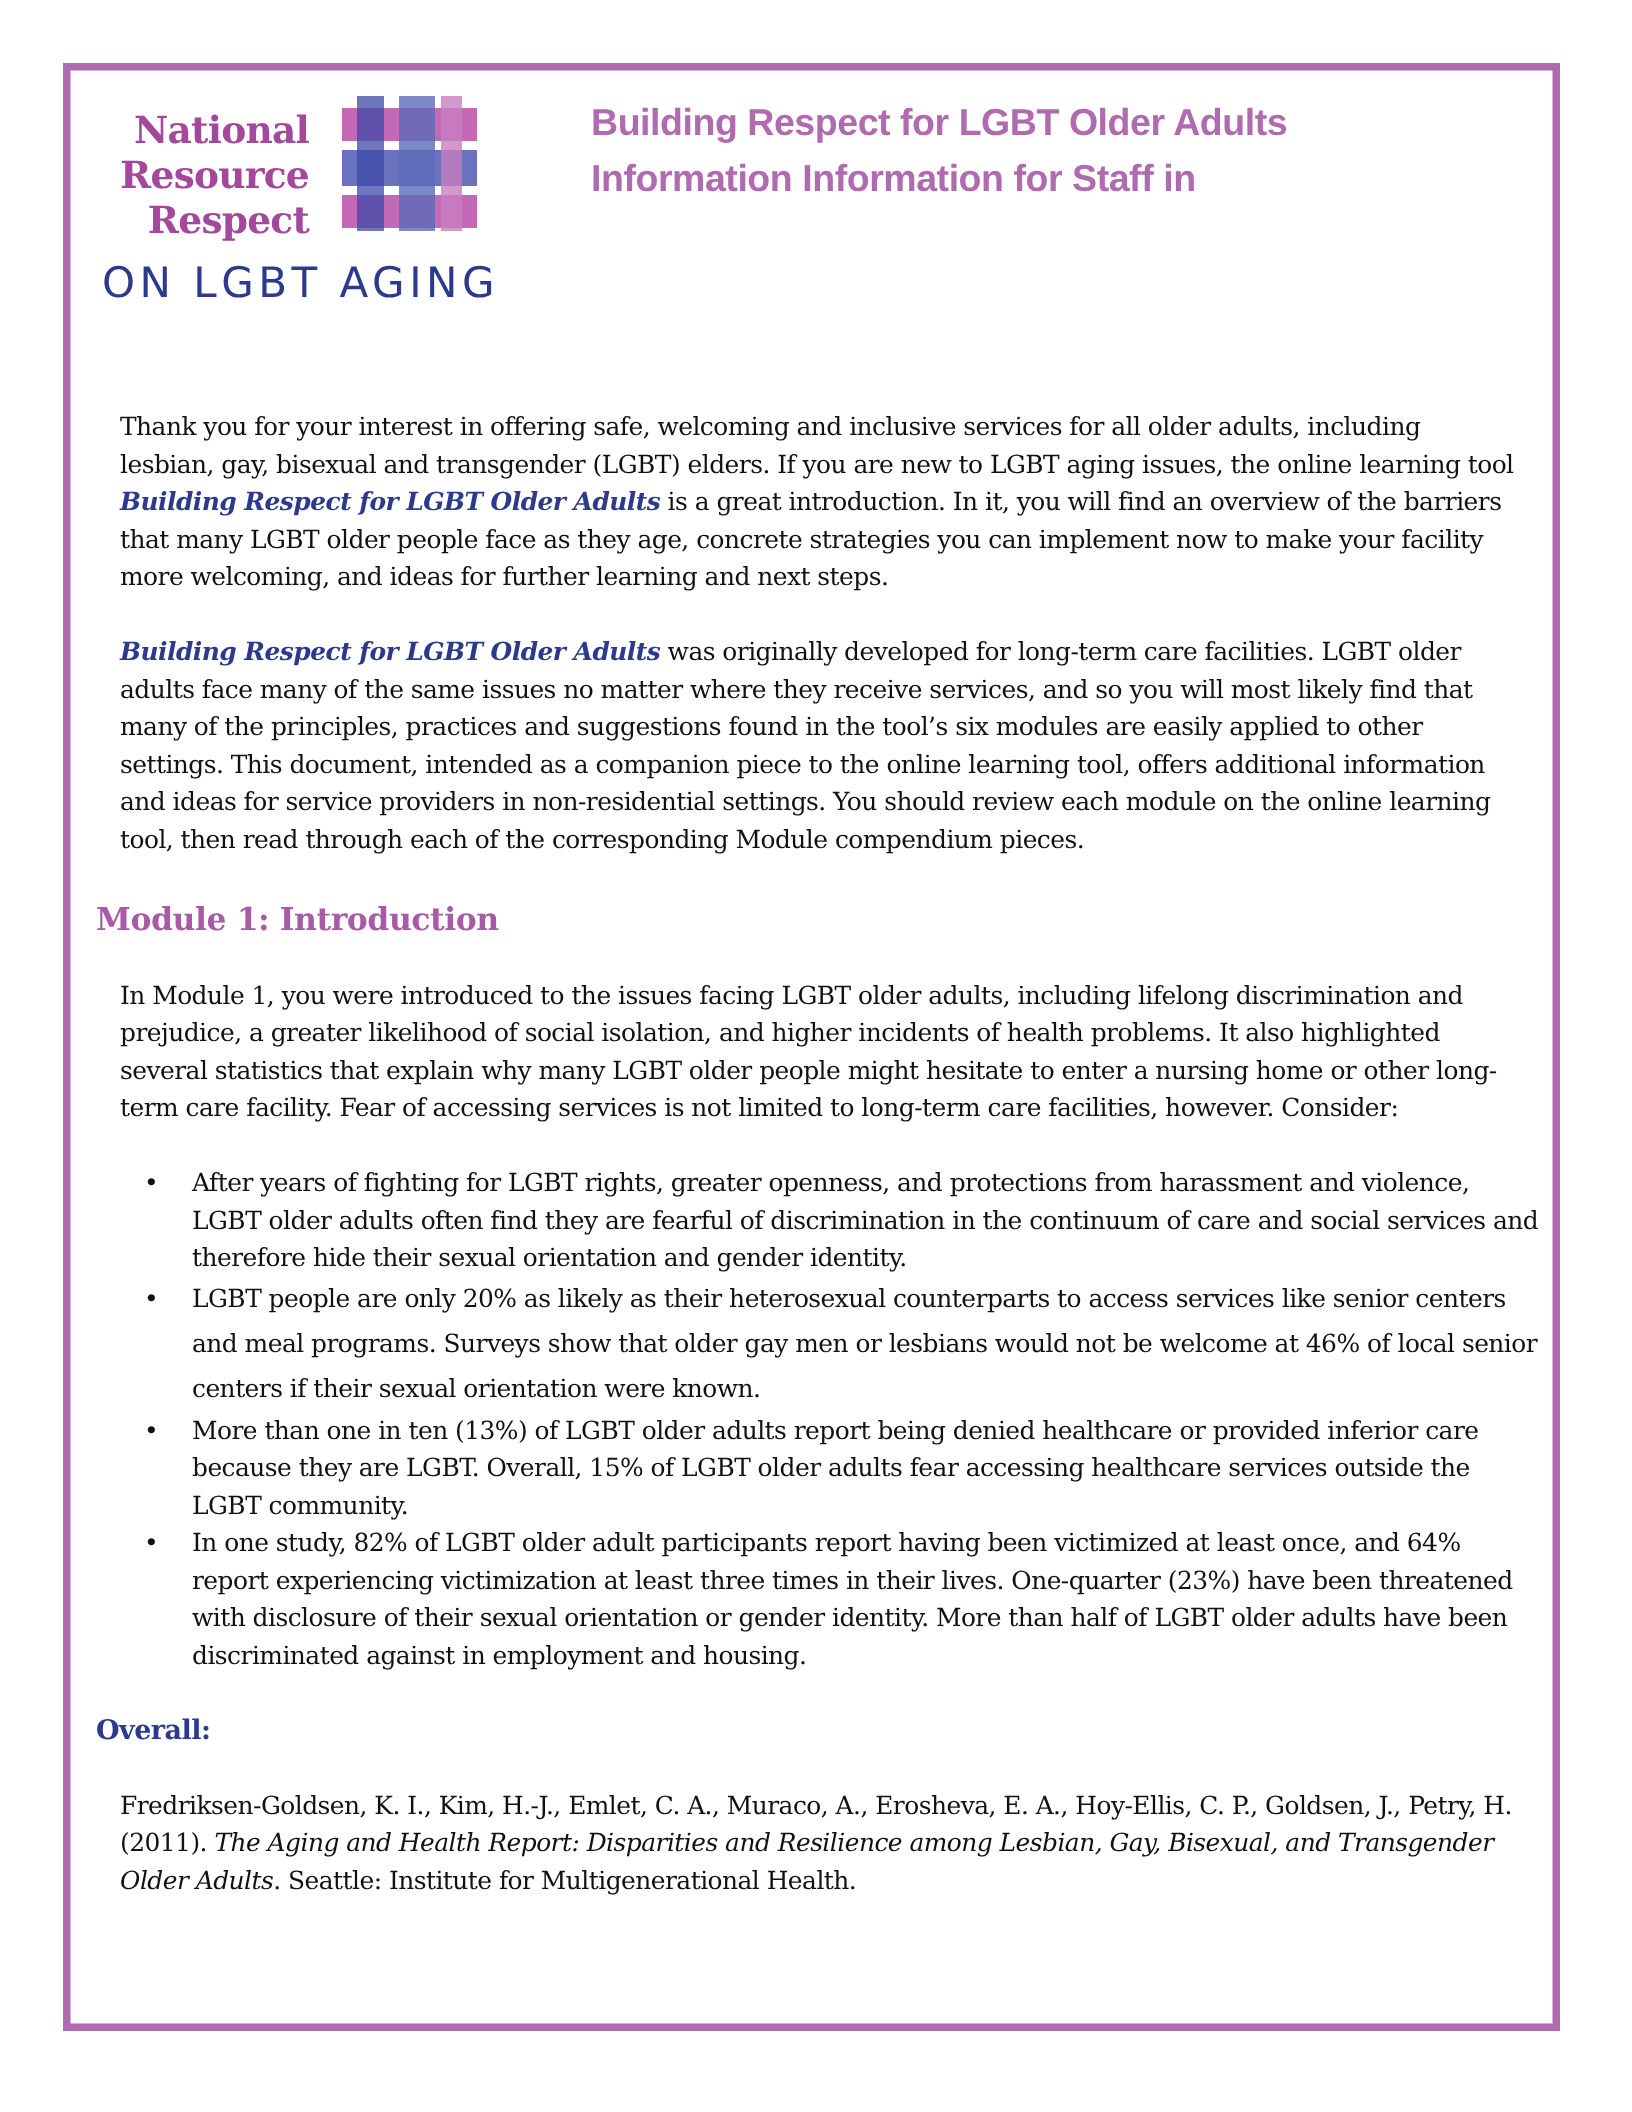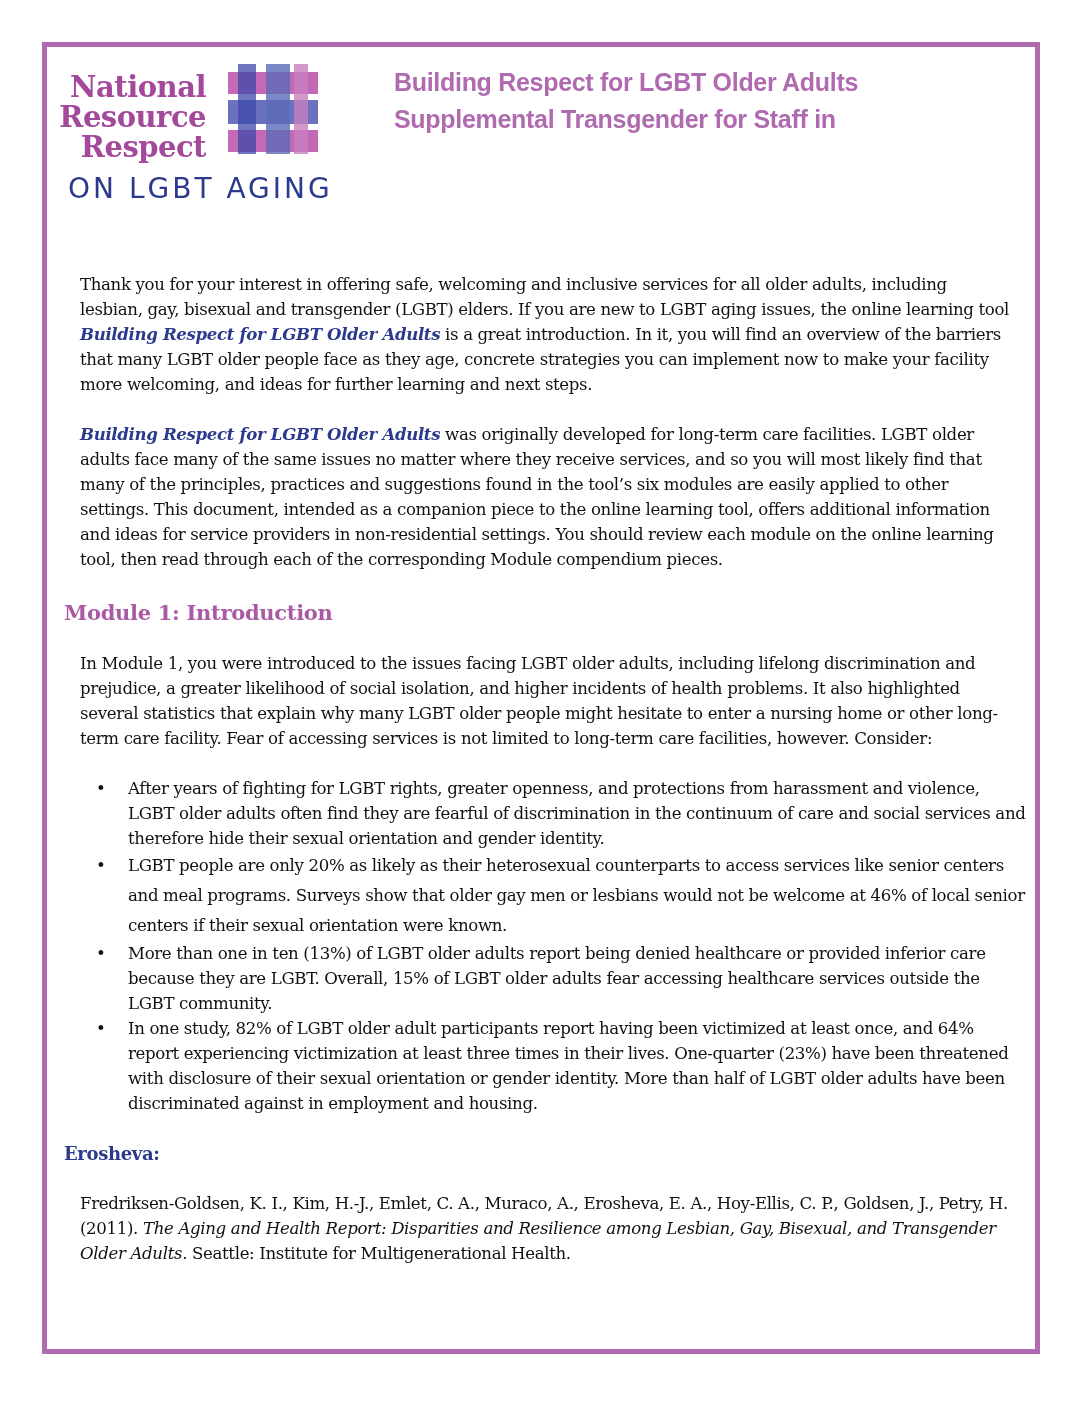--- a/index.html
+++ b/index.html
@@ -5,21 +5,21 @@
   html, body { margin: 0; padding: 0; background: #ffffff; }
   body { width: 1088px; height: 1408px; position: relative; overflow: hidden; }
   .frame {
     position: absolute; left: 42px; top: 42px; width: 998px; height: 1312px;
     border: 5px solid #b06aaf; box-sizing: border-box;
   }
   .logo { position: absolute; left: 64px; top: 62px; width: 260px; height: 140px; }
   .logo-text {
     position: absolute; right: 118px; top: 10px; text-align: right;
     font-family: "DejaVu Serif", serif; font-weight: bold; color: #a3489a;
-    font-size: 29px; line-height: 30px; letter-spacing: -0.5px;
+    font-size: 25px; line-height: 30px; letter-spacing: -0.5px;
   }
   .logo-sub {
     position: absolute; left: 4px; top: 110px;
     font-family: "DejaVu Sans", sans-serif; color: #2b3a8c;
     font-size: 28px; letter-spacing: 3px; white-space: nowrap;
   }
   .logo-mark { position: absolute; left: 164px; top: 2px; width: 90px; height: 90px; }
   .logo-mark div { position: absolute; }
   .title-block {
     position: absolute; left: 394px; top: 64px;
@@ -66,35 +66,35 @@
 
     <div style="left:10px;top:0;width:18px;height:90px;background:#3e4aa8;opacity:0.75"></div>
     <div style="left:38px;top:0;width:24px;height:90px;background:#5c6cb8;opacity:0.8"></div>
     <div style="left:66px;top:0;width:14px;height:90px;background:#c77fc0;opacity:0.8"></div>
   </div>
   <div class="logo-sub">ON LGBT AGING</div>
 </div>
 
 <div class="title-block">
   <div>Building Respect for LGBT Older Adults</div>
-  <div>Supplemental Transgender for Staff in</div>
+  <div>Information Information for Staff in</div>
 </div>
 
 <div class="content">
   <p class="p1"><span>Thank you for your interest in offering safe, welcoming and inclusive services for all older adults, including lesbian, gay, bisexual and transgender (LGBT) elders. If you are new to LGBT aging issues, the online learning tool </span><span class="em-link">Building Respect for LGBT Older Adults</span><span> is a great introduction.  In it, you will find an overview of the barriers that many LGBT older people face as they age, concrete strategies you can implement now to make your facility more welcoming, and ideas for further learning and next steps.</span></p>
 
   <p class="p2"><span class="em-link">Building Respect for LGBT Older Adults</span><span> was originally developed for long-term care facilities. LGBT older adults face many of the same issues no matter where they receive services, and so you will most likely find that many of the principles, practices and suggestions found in the tool’s six modules are easily applied to other settings. This document, intended as a companion piece to the online learning tool, offers additional information and ideas for service providers in non-residential settings. You should review each module on the online learning tool, then read through each of the corresponding Module compendium pieces.</span></p>
 
   <h2 class="module-heading">Module 1: Introduction</h2>
 
   <p class="p3">In Module 1, you were introduced to the issues facing LGBT older adults, including lifelong discrimination and prejudice, a greater likelihood of social isolation, and higher incidents of health problems. It also highlighted several statistics that explain why many LGBT older people might hesitate to enter a nursing home or other long-term care facility.  Fear of accessing services is not limited to long-term care facilities, however. Consider:</p>
 
   <ul class="bullets">
     <li><span class="bullet">•</span><span>After years of fighting for LGBT rights, greater openness, and protections from harassment and violence, LGBT older adults often find they are fearful of discrimination in the continuum of care and social services and therefore hide their sexual orientation and gender identity.</span></li>
     <li class="tall"><span class="bullet">•</span><span>LGBT people are only 20% as likely as their heterosexual counterparts to access services like senior centers and meal programs. Surveys show that older gay men or lesbians would not be welcome at 46% of local senior centers if their sexual orientation were known.</span></li>
     <li><span class="bullet">•</span><span>More than one in ten (13%) of LGBT older adults report being denied healthcare or provided inferior care because they are LGBT. Overall, 15% of LGBT older adults fear accessing healthcare services outside the LGBT community.</span></li>
     <li><span class="bullet">•</span><span>In one study, 82% of LGBT older adult participants report having been victimized at least once, and 64% report experiencing victimization at least three times in their lives. One-quarter (23%) have been threatened with disclosure of their sexual orientation or gender identity. More than half of LGBT older adults have been discriminated against in employment and housing.</span></li>
   </ul>
 
-  <h3 class="sources-heading">Erosheva:</h3>
+  <h3 class="sources-heading">Overall:</h3>
 
   <p class="citation"><span>Fredriksen-Goldsen, K. I., Kim, H.-J., Emlet, C. A., Muraco, A., Erosheva, E. A., Hoy-Ellis, C. P., Goldsen, J., Petry, H. (2011). </span><i>The Aging and Health Report: Disparities and Resilience among Lesbian, Gay, Bisexual, and Transgender Older Adults</i><span>. Seattle: Institute for Multigenerational Health.</span></p>
 </div>
 
 </body></html>

